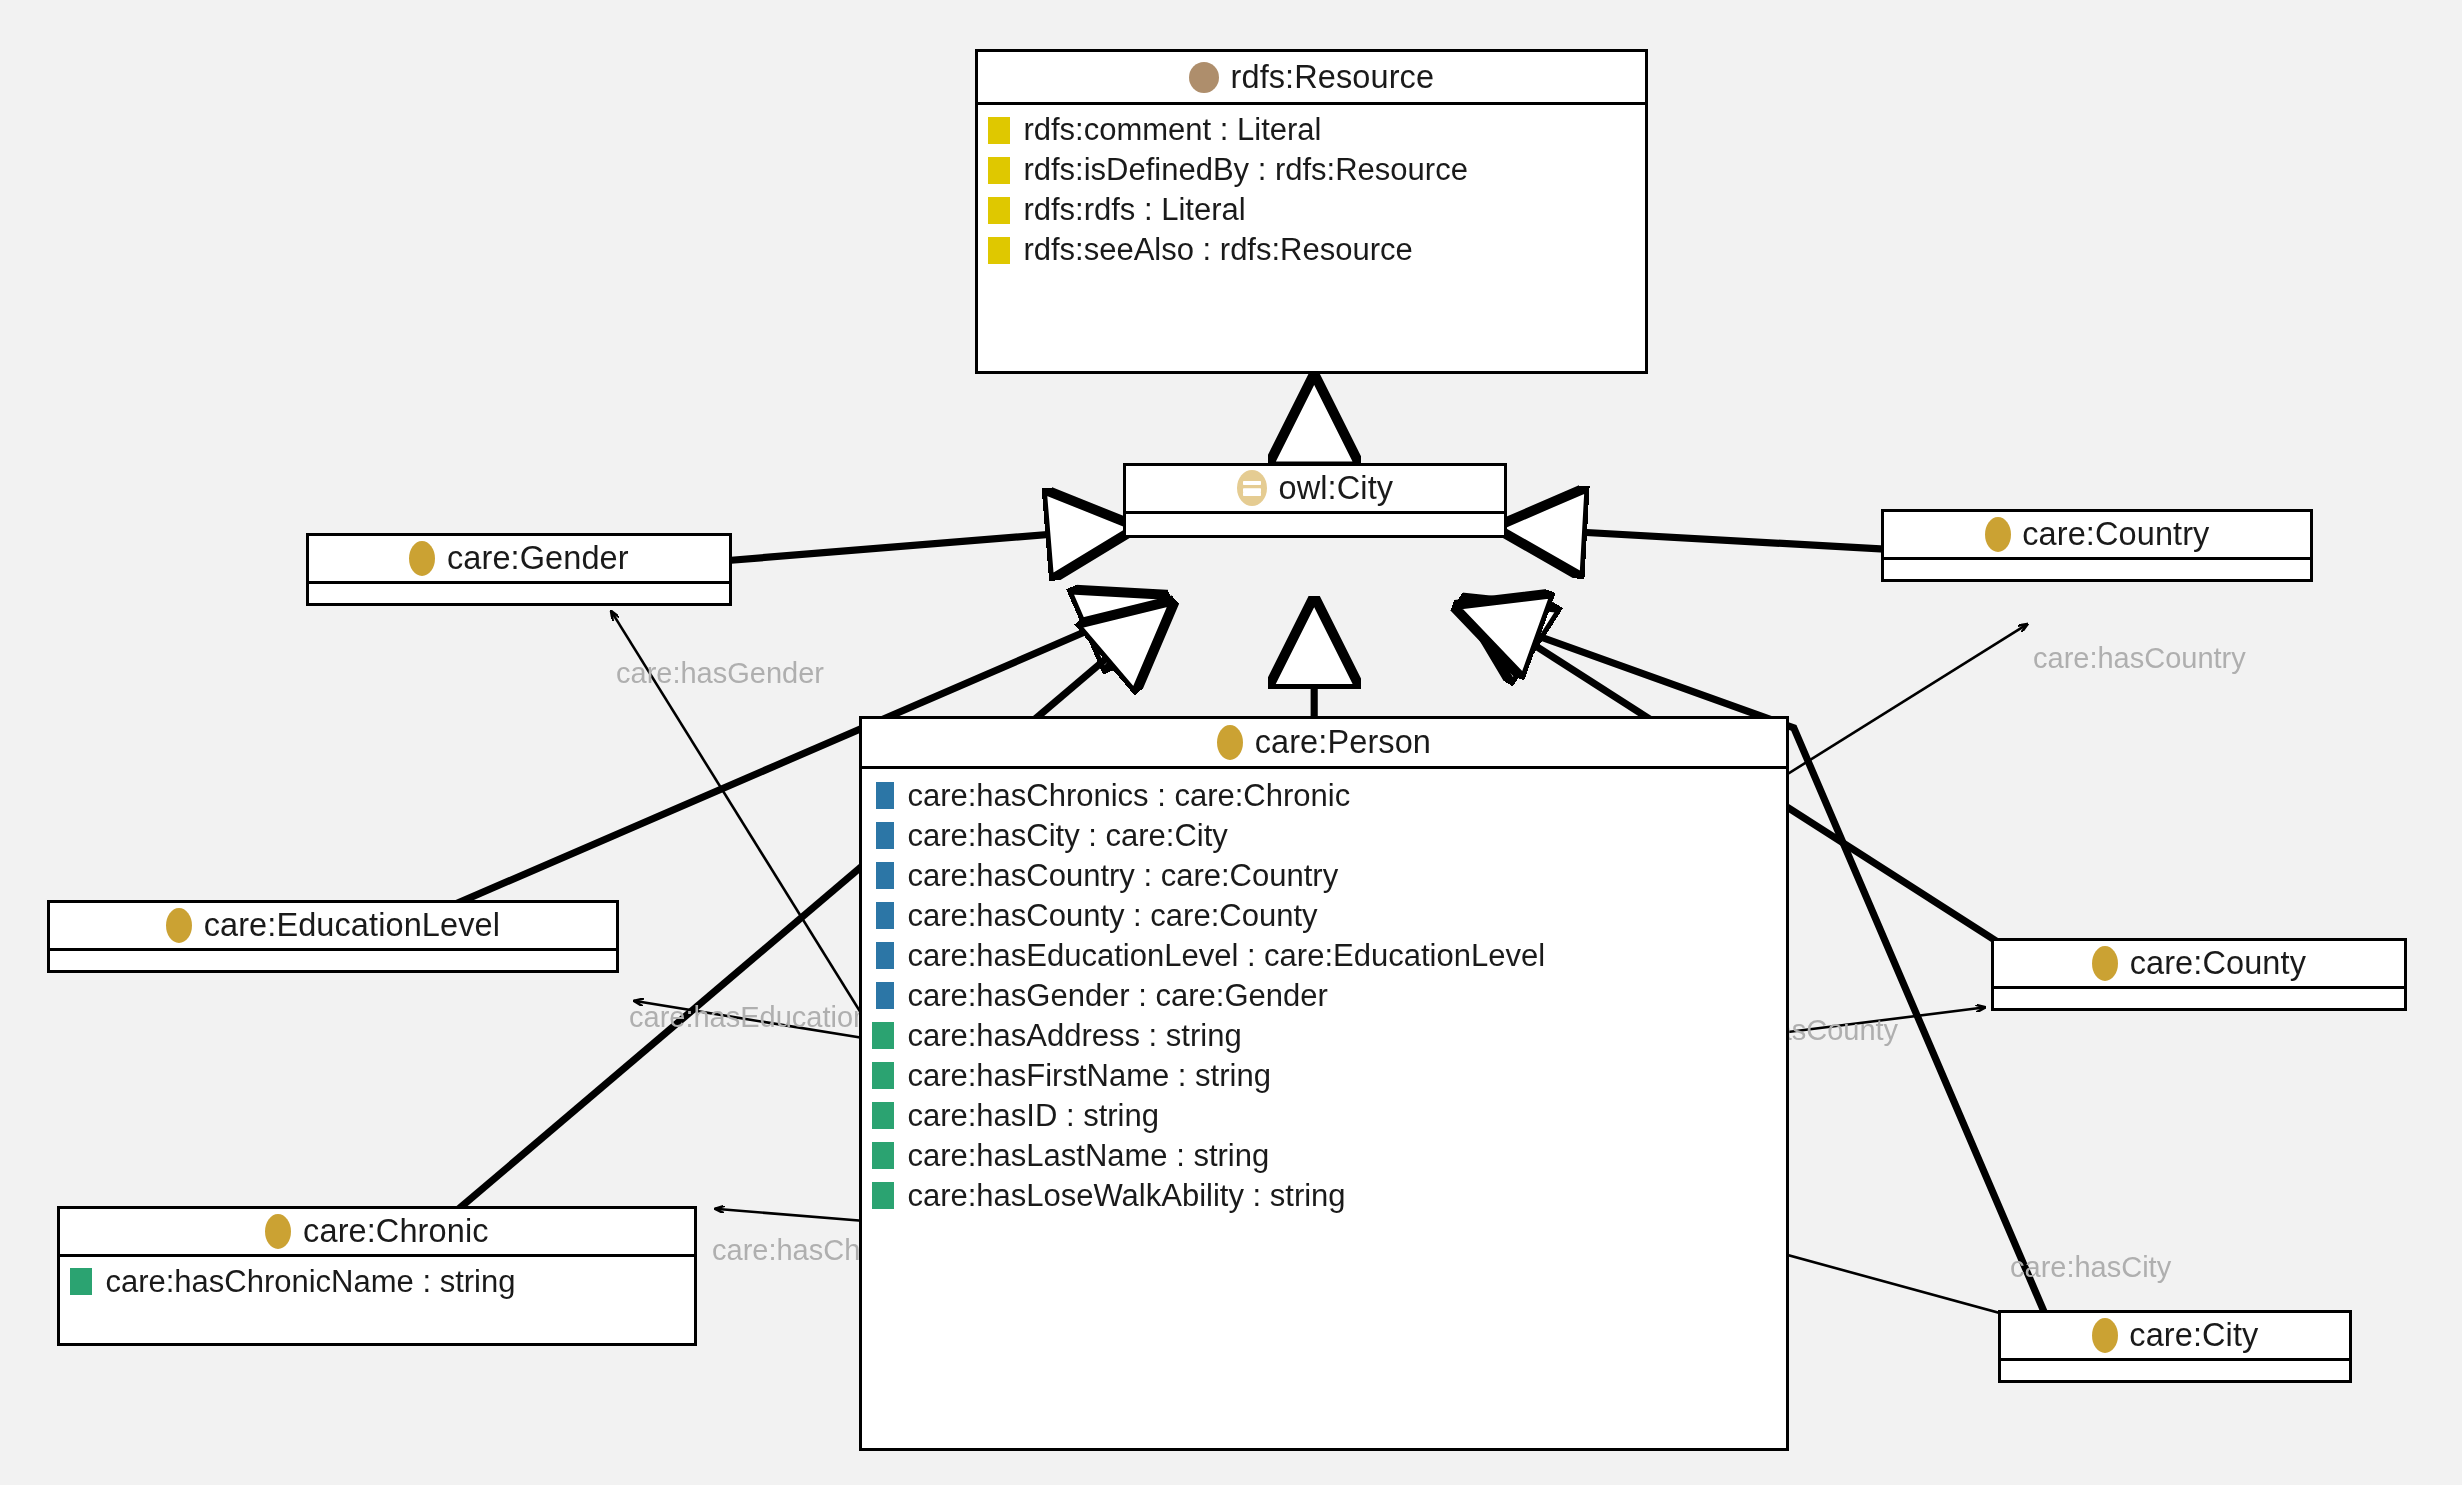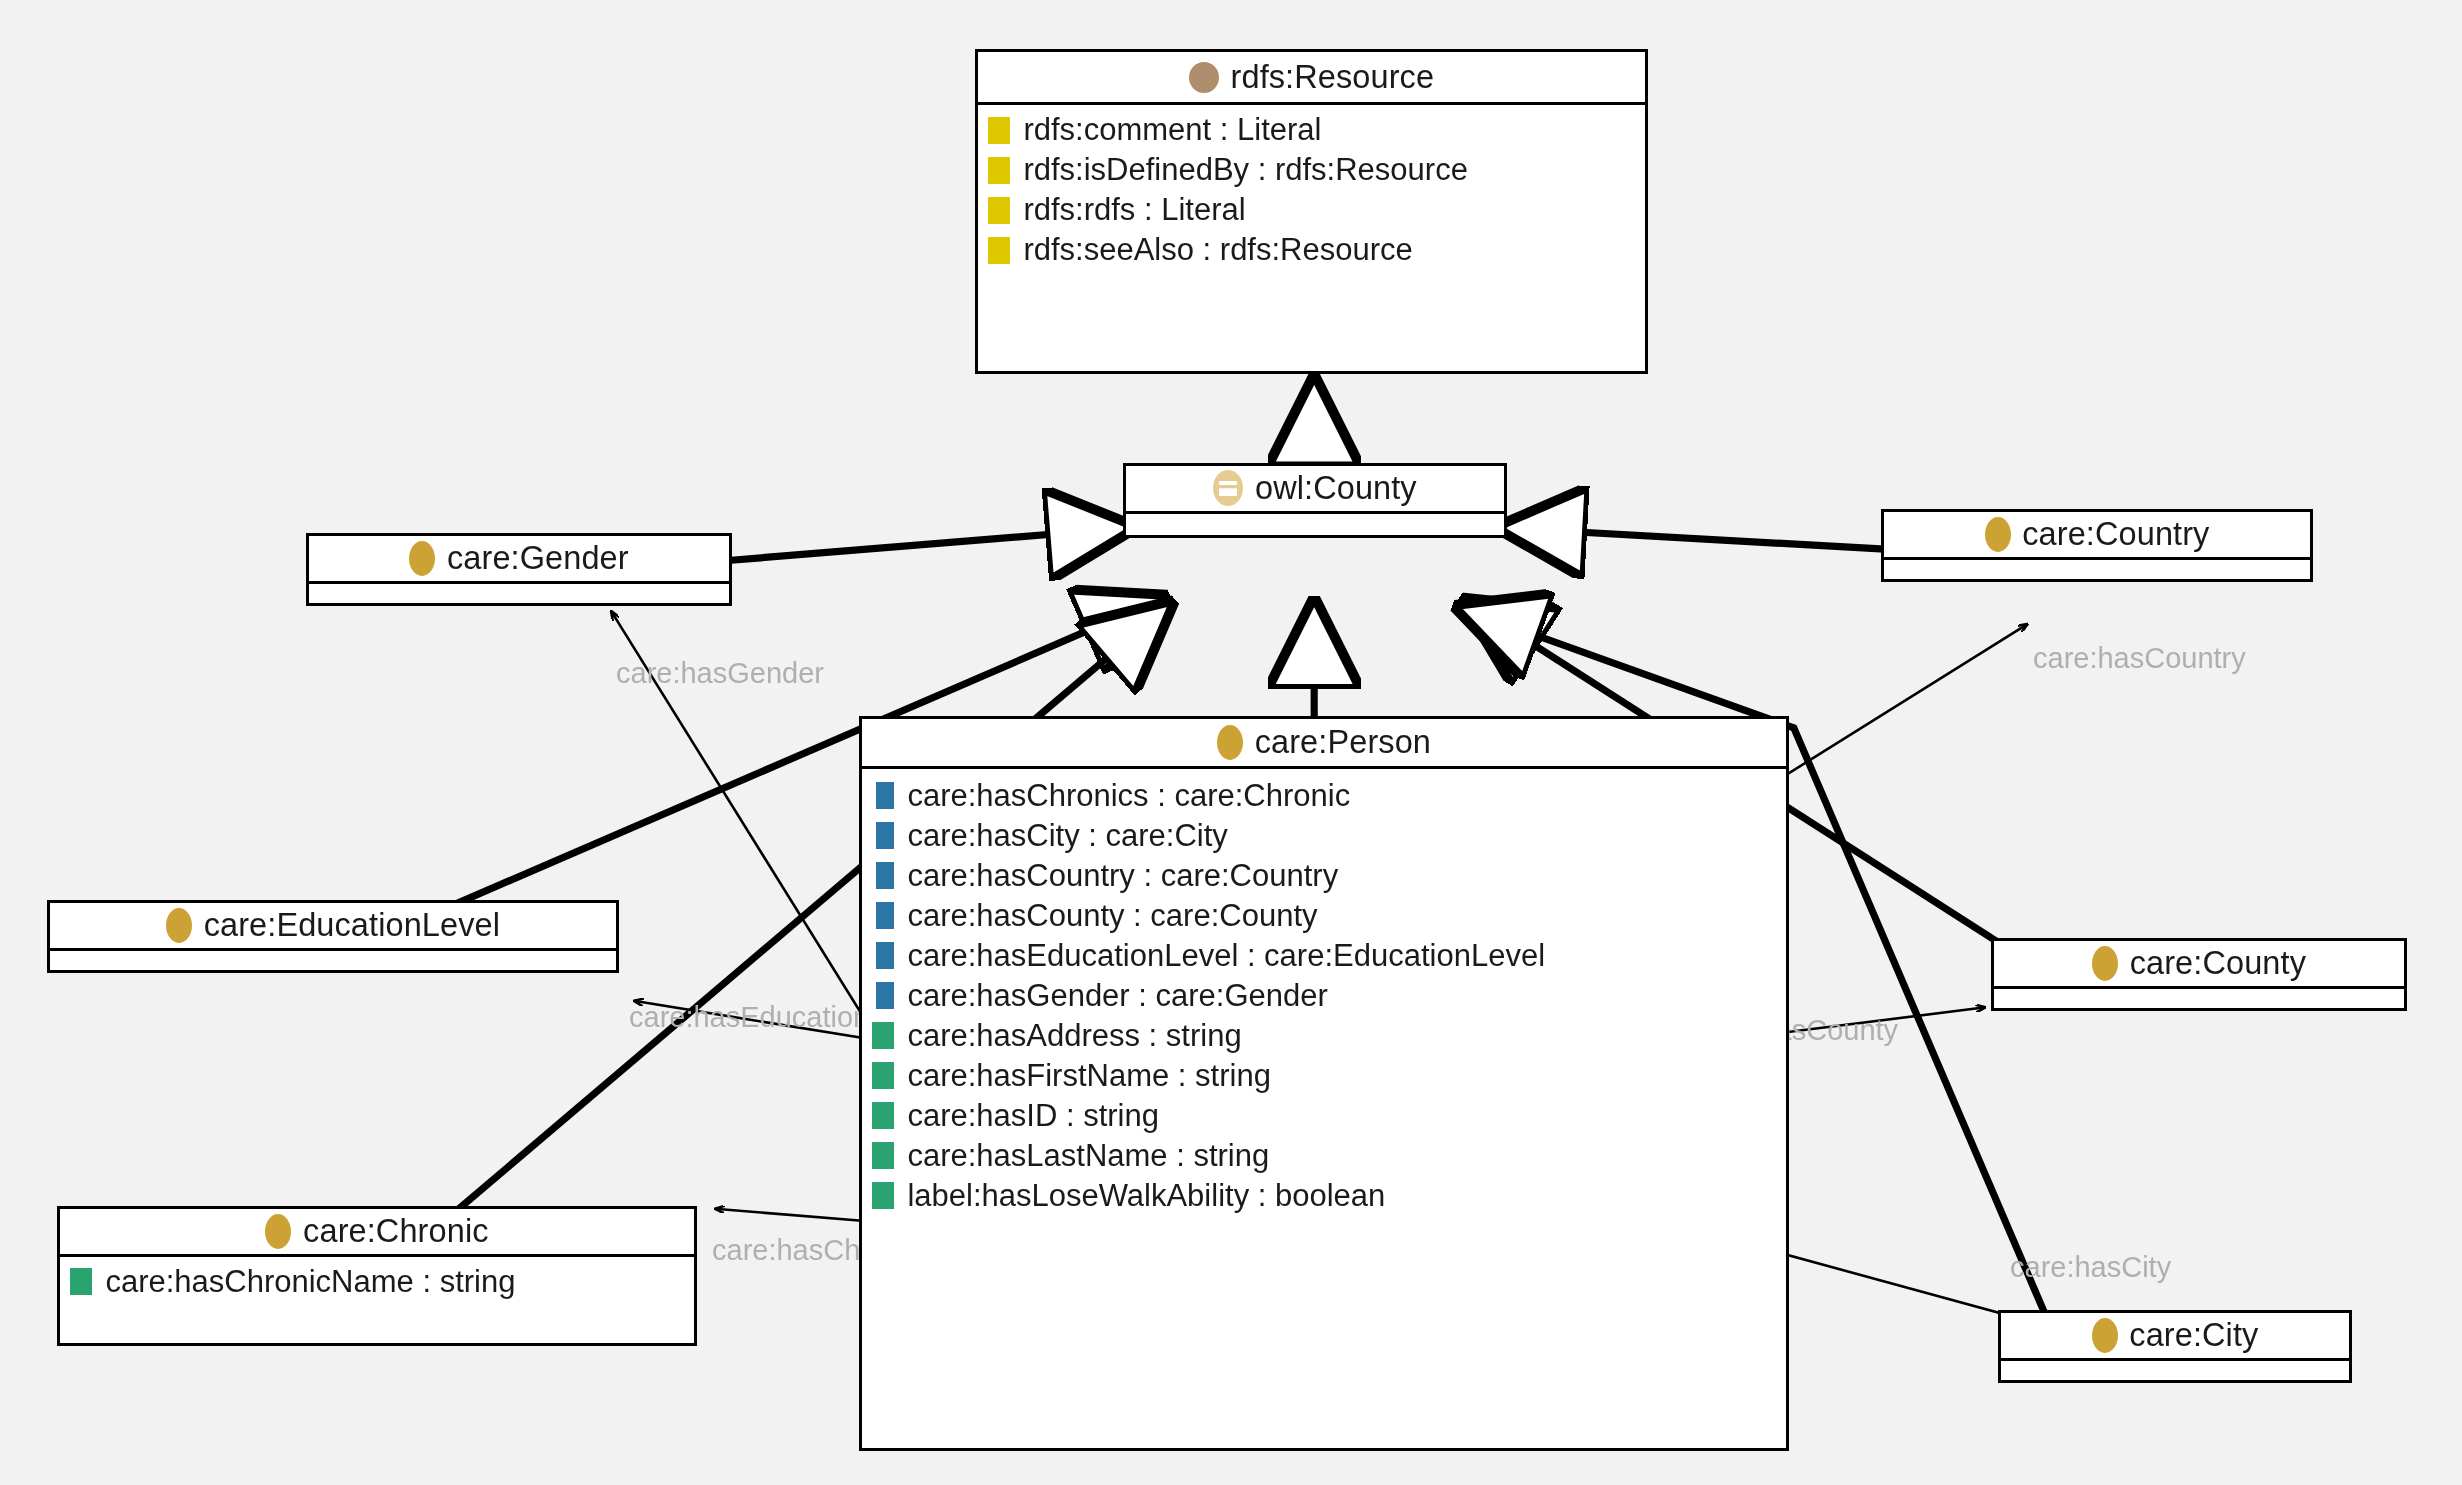--- a/index.html
+++ b/index.html
@@ -185,21 +185,21 @@
       <div class="row">
         <span class="sq yellow"></span>
         <span class="lbl">rdfs:seeAlso : rdfs:Resource</span>
       </div>
     </div>
   </div>
 
   <div class="uml" style="left:1123px;top:463px;width:384px;height:75px;">
     <div class="hdr" style="padding:3.9px 14.3px;">
       <span class="ico-thing"></span>
-      <span class="cname">owl:County</span>
+      <span class="cname">owl:City</span>
     </div>
     <div class="body empty" style="min-height:0;"></div>
   </div>
 
   <div class="uml" style="left:306px;top:533px;width:426px;height:73px;">
     <div class="hdr" style="padding:3.9px 14.3px;">
       <span class="ico-class"></span>
       <span class="cname">care:Gender</span>
     </div>
     <div class="body empty" style="min-height:0;"></div>
@@ -291,19 +291,19 @@
       <div class="row">
         <span class="sq green"></span>
         <span class="lbl">care:hasID : string</span>
       </div>
       <div class="row">
         <span class="sq green"></span>
         <span class="lbl">care:hasLastName : string</span>
       </div>
       <div class="row">
         <span class="sq green"></span>
-        <span class="lbl">label:hasLoseWalkAbility : boolean</span>
+        <span class="lbl">care:hasLoseWalkAbility : string</span>
       </div>
     </div>
   </div>
 
 </div>
 
 
 </body></html>

